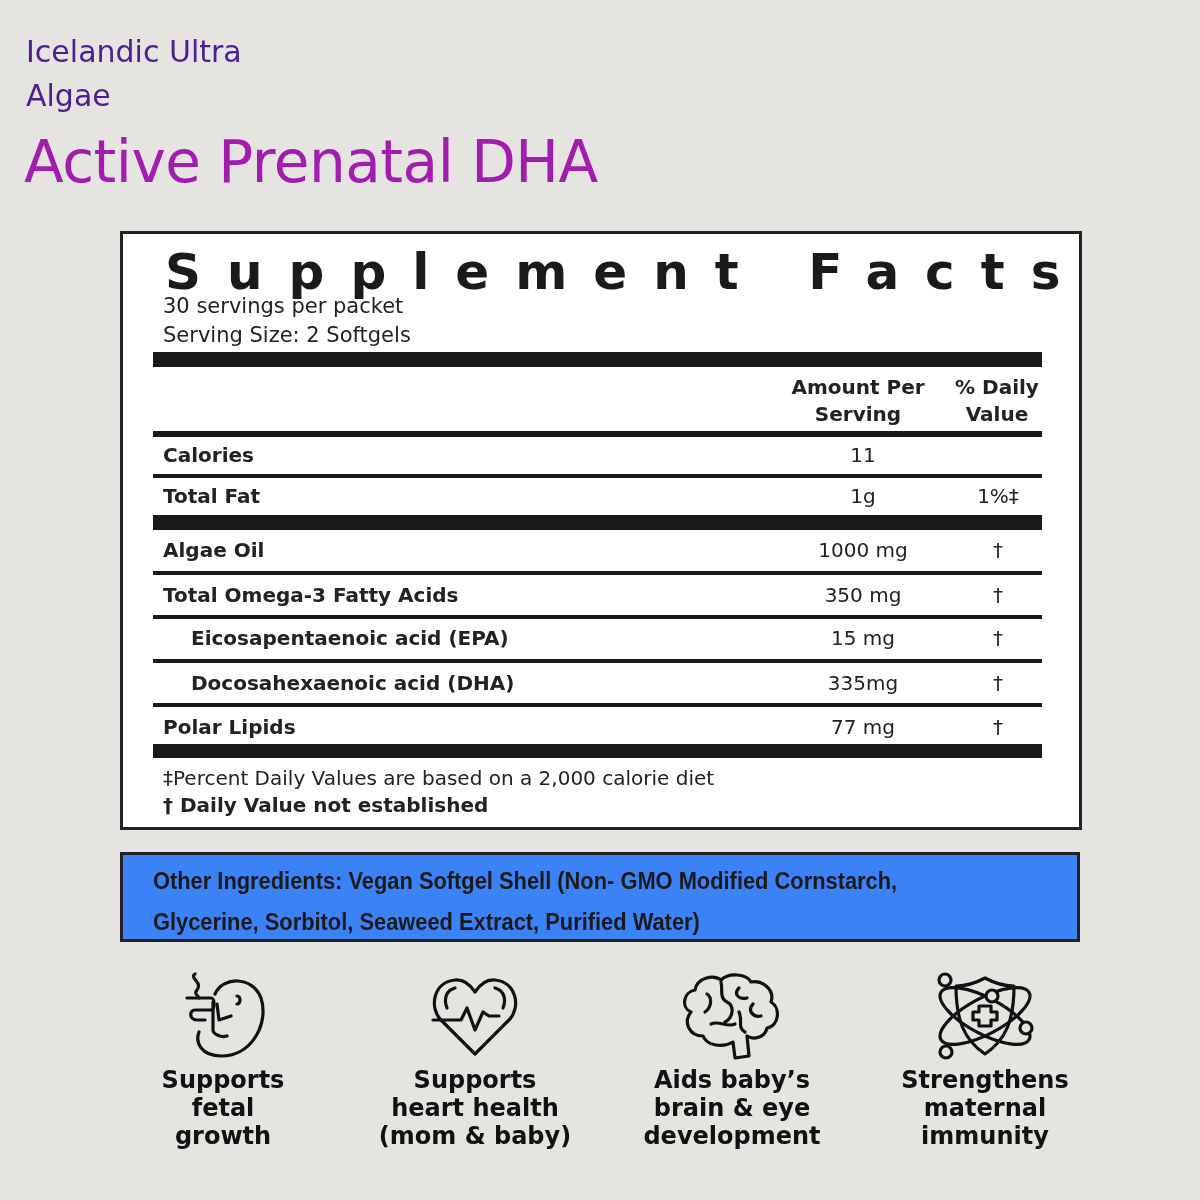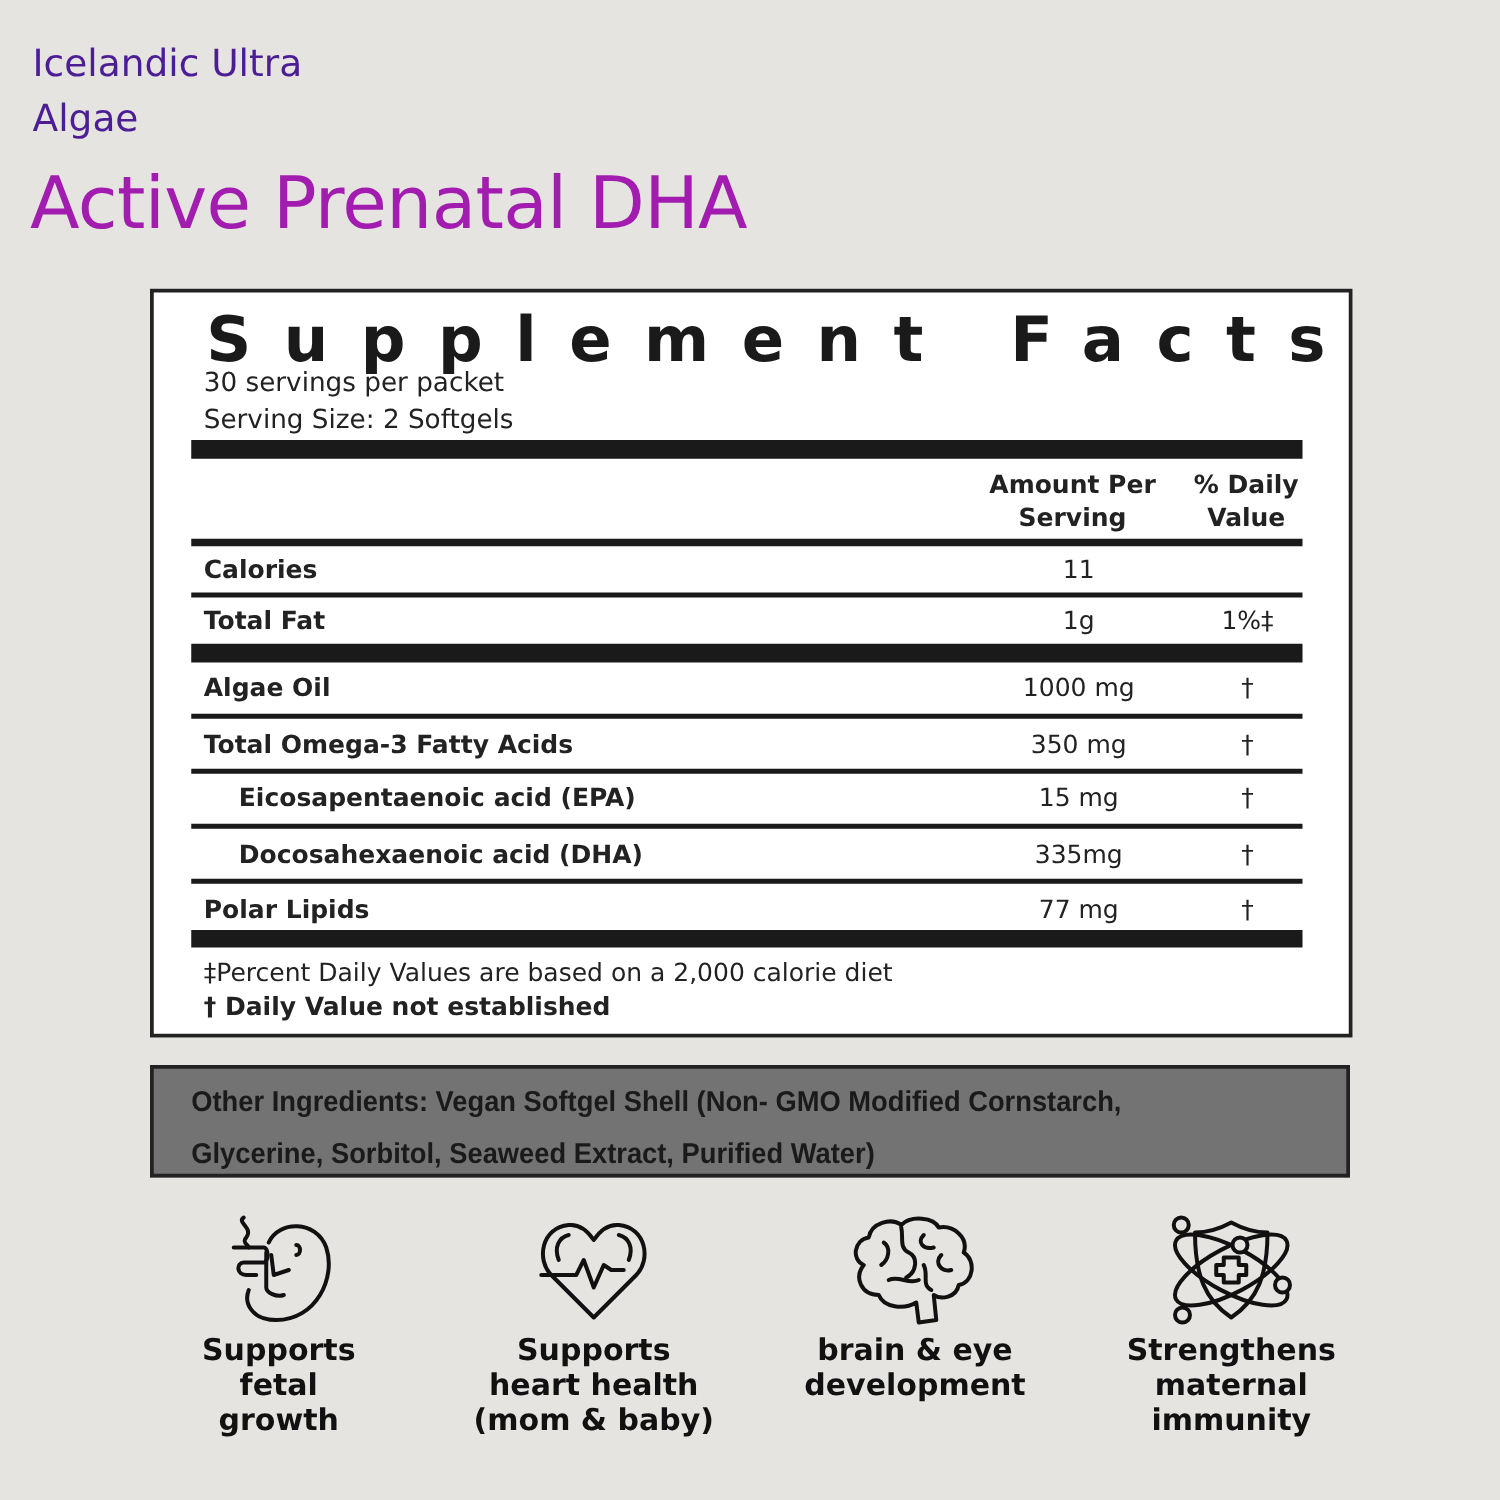--- a/index.html
+++ b/index.html
@@ -10,21 +10,21 @@
   .facts-title { position:absolute; left:42px; top:6px; font-family:"DejaVu Sans", sans-serif; font-weight:bold; font-size:50px; letter-spacing:26px; line-height:64px; color:#1a1a1a; white-space:nowrap; }
   .sub { position:absolute; left:40px; font-size:21px; color:#222; font-family:"DejaVu Sans", sans-serif; }
   .bar { position:absolute; left:30px; width:889px; background:#1a1a1a; }
   .hdr { position:absolute; font-weight:bold; font-size:20px; line-height:27px; text-align:center; color:#222; font-family:"DejaVu Sans", sans-serif; }
   .row { position:absolute; left:40px; width:880px; height:30px; font-size:20px; font-family:"DejaVu Sans", sans-serif; color:#222; }
   .row .name { position:absolute; left:0; top:0; font-weight:bold; }
   .row .name.indent { left:28px; }
   .row .amt { position:absolute; left:620px; width:160px; text-align:center; top:0; }
   .row .dv { position:absolute; left:800px; width:70px; text-align:center; top:0; }
   .foot { position:absolute; left:40px; font-size:20px; color:#222; font-family:"DejaVu Sans", sans-serif; }
-  .other { position:absolute; left:120px; top:852px; width:954px; height:84px; background:#737373; border:3px solid #222; }
+  .other { position:absolute; left:120px; top:852px; width:954px; height:84px; background:#3b82f6; border:3px solid #222; }
   .other-text { position:absolute; left:30px; top:6px; width:900px; font-family:"Liberation Sans", sans-serif; font-weight:bold; font-size:23px; line-height:41px; color:#1a1a1a; transform:scaleX(0.95); transform-origin:left top; }
   .benefit { position:absolute; top:968px; width:250px; text-align:center; }
   .benefit svg { display:block; margin:0 auto; }
   .benefit .label { font-family:"DejaVu Sans", sans-serif; font-weight:bold; font-size:24px; line-height:28px; color:#111; margin-top:2px; }
 </style>
 </head>
 <body>
 
 <div class="brand">Icelandic Ultra Algae</div>
 <div class="title">Active Prenatal DHA</div>
@@ -138,20 +138,21 @@
   <svg width="110" height="96" viewBox="0 0 110 96" fill="none" stroke="#111" stroke-width="3.2" stroke-linecap="round" stroke-linejoin="round">
     <path d="M14 44 C4 40 6 24 18 22 C20 10 36 6 44 12 C52 4 70 6 74 14 C86 12 98 22 94 34 C104 40 102 58 90 60 C88 70 76 72 70 68 L72 88 L58 90 L56 74 C46 80 30 78 26 68 C12 68 6 54 14 44 Z"></path>
     <path d="M30 26 C36 30 34 40 28 44"></path>
     <path d="M44 14 C46 22 42 30 50 34 C58 38 56 50 48 54"></path>
     <path d="M62 20 C56 26 62 32 70 30"></path>
     <path d="M76 36 C70 42 76 50 84 48"></path>
     <path d="M34 56 C42 52 50 60 58 56"></path>
     <path d="M62 44 C66 52 60 60 68 64"></path>
   </svg>
   <div class="label">
+    <div>Aids baby’s</div>
     <div>brain &amp; eye</div>
     <div>development</div>
   </div>
 </div>
 
 <div class="benefit" style="left:860px;">
   <svg width="110" height="96" viewBox="0 0 110 96" fill="none" stroke="#111" stroke-width="3.2" stroke-linecap="round" stroke-linejoin="round">
     <path d="M55 10 C44 16 34 18 26 18 C26 52 34 72 55 86 C76 72 84 52 84 18 C76 18 66 16 55 10 Z"></path>
     <path d="M49 38 L49 44 L43 44 L43 52 L49 52 L49 58 L61 58 L61 52 L67 52 L67 44 L61 44 L61 38 Z"></path>
     <ellipse cx="55" cy="48" rx="50" ry="18" transform="rotate(28 55 48)"></ellipse>

